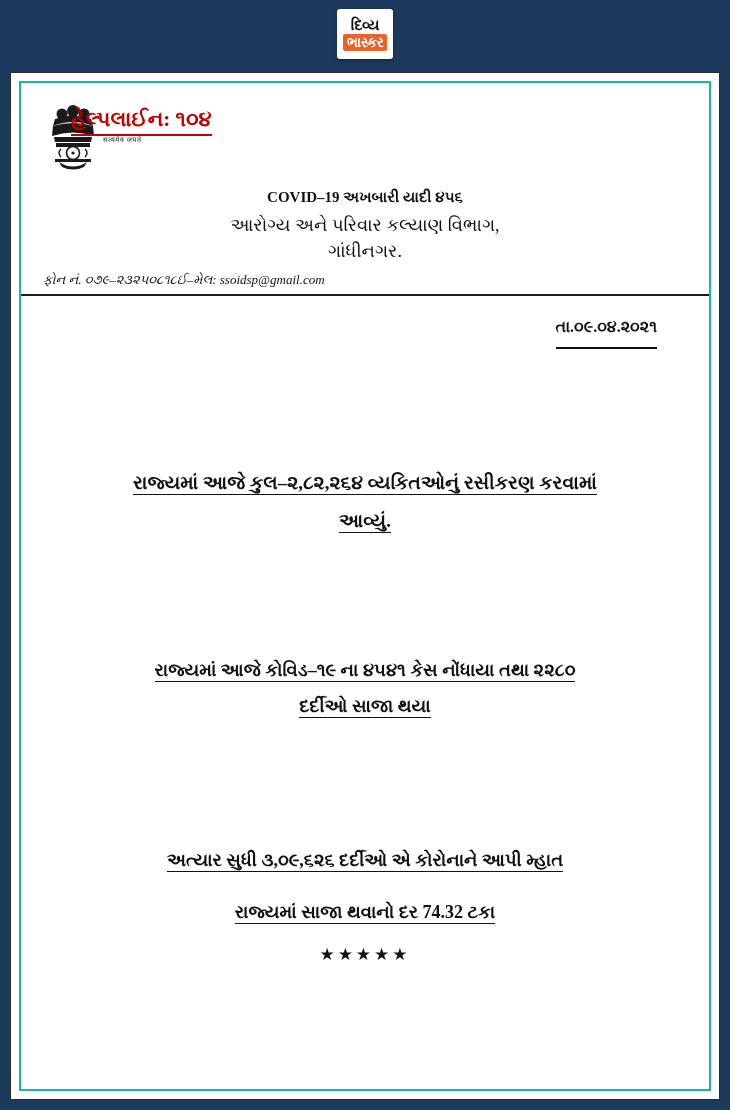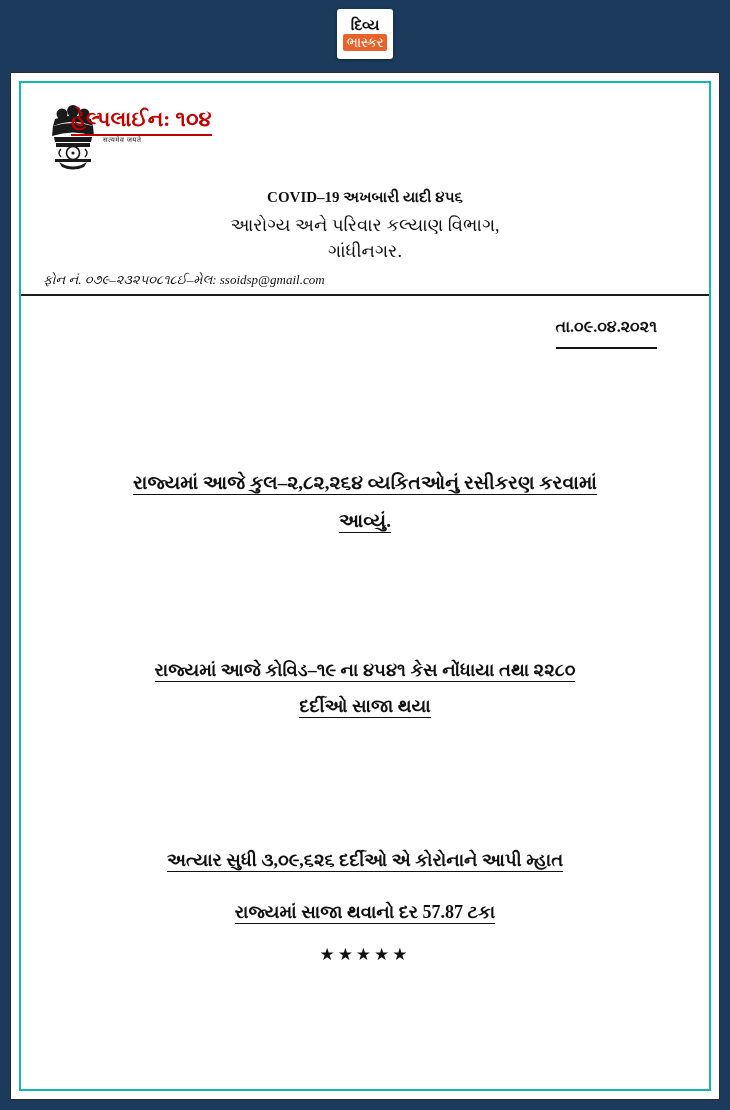--- a/index.html
+++ b/index.html
@@ -41,21 +41,21 @@
     box-shadow: 0 1px 3px rgba(0,0,0,.4);
   }
   .brand-logo .l1 {
     font-size: 15px;
     font-weight: bold;
     color: #111111;
     letter-spacing: -0.5px;
   }
   .brand-logo .l2 {
     font-size: 14px;
-    font-weight: normal;
+    font-weight: bold;
     color: #ffffff;
     background: #e8622a;
     padding: 1px 4px 2px 4px;
     margin-top: 2px;
     border-radius: 2px;
     letter-spacing: -0.5px;
   }
 
   
   .sheet {
@@ -264,21 +264,21 @@
         <div class="stmt stmt-2">
           <div><span class="u">રાજ્યમાં આજે કોવિડ–૧૯ ના ૪૫૪૧ કેસ નોંધાયા તથા ૨૨૮૦</span></div>
           <div><span class="u">દર્દીઓ સાજા થયા</span></div>
         </div>
 
         <div class="stmt stmt-3">
           <div><span class="u">અત્યાર સુધી ૩,૦૯,૬૨૬ દર્દીઓ એ કોરોનાને આપી મ્હાત</span></div>
         </div>
 
         <div class="stmt stmt-4">
-          <div><span class="u">રાજ્યમાં સાજા થવાનો દર 57.87 ટકા</span></div>
+          <div><span class="u">રાજ્યમાં સાજા થવાનો દર 74.32 ટકા</span></div>
         </div>
 
         <div class="stars">★★★★★</div>
       </div>
 
     </div>
   </div>
 </div>
 
 </body></html>

